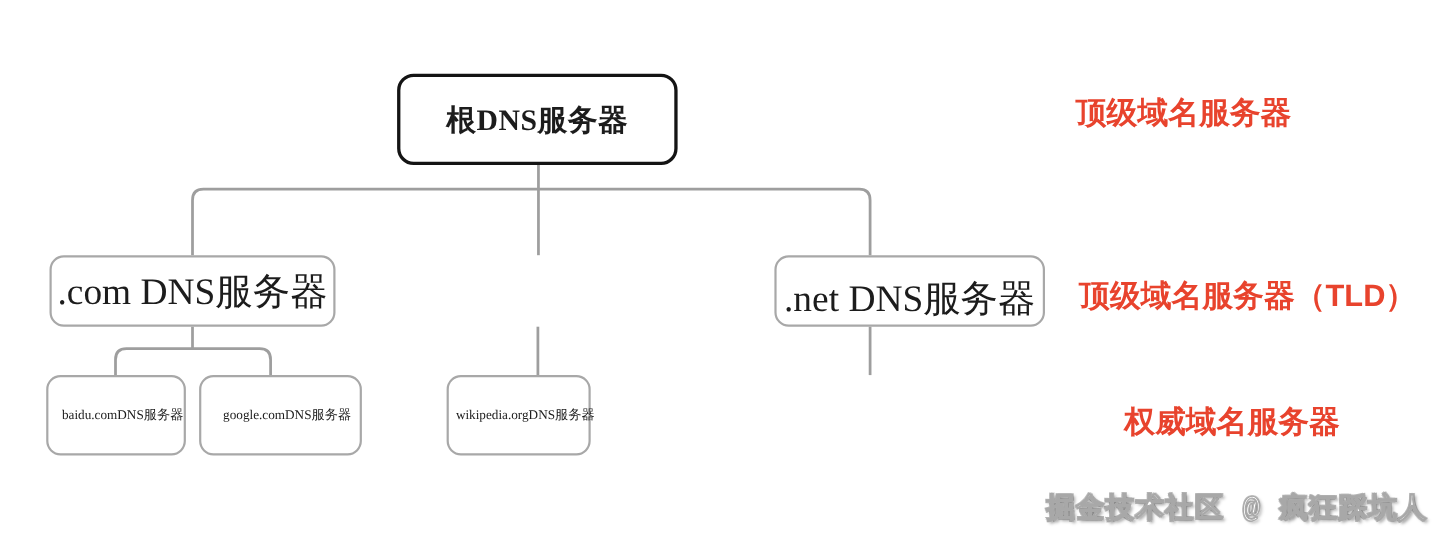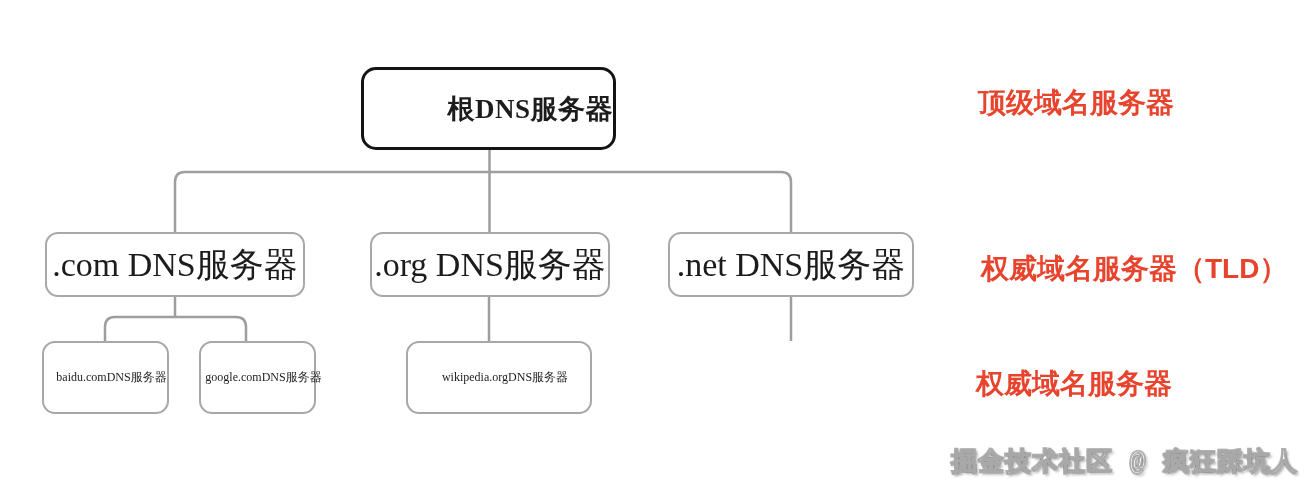--- a/index.html
+++ b/index.html
@@ -43,21 +43,20 @@
     align-items: center;
     justify-content: center;
     white-space: nowrap;
   }
   .node-root {
     border: 3.5px solid var(--root-border);
     border-radius: 15px;
     font-size: 27px;
     font-weight: bold;
     letter-spacing: 0.5px;
-    justify-content: flex-end;
   }
   .node-tld {
     font-size: 34px;
   }
   .node-auth {
     font-size: 12px;
     line-height: 1.4;
     flex-direction: row;
     align-items: center;
     justify-content: center;
@@ -108,39 +107,36 @@
     <path d="M791 297 V341"></path>
   </svg>
 
   <div class="node node-root" style="left:361px; top:67px; width:255px; height:83px;">
     <span>根DNS服务器</span>
   </div>
 
   <div class="node node-tld" style="left:45px; top:232px; width:260px; height:65px;">
     <span>.com DNS服务器</span>
   </div>
-  <div class="node node-tld" style="left:370px; top:232px; width:240px; height:65px;">
-    <span>.org DNS服务器</span>
-  </div>
-  <div class="node node-tld" style="left:668px; top:232px; width:246px; height:65px;">
+  <div class="node node-tld" style="left:704px; top:232px; width:246px; height:65px;align-items:flex-end;">
     <span>.net DNS服务器</span>
   </div>
 
   <div class="node node-auth" style="left:42px; top:341px; width:127px; height:73px;">
     <span>baidu.com</span>
     <span>DNS服务器</span>
   </div>
-  <div class="node node-auth" style="left:181px; top:341px; width:117px; height:73px;margin-left:18px;">
+  <div class="node node-auth" style="left:181px; top:341px; width:148px; height:73px;">
     <span>google.com</span>
     <span>DNS服务器</span>
   </div>
-  <div class="node node-auth" style="left:406px; top:341px; width:186px; height:73px;">
+  <div class="node node-auth" style="left:406px; top:341px; width:131px; height:73px;">
     <span>wikipedia.org</span>
     <span>DNS服务器</span>
   </div>
 
   <div class="annotation" style="left:978px; top:84px;">顶级域名服务器</div>
-  <div class="annotation" style="left:981px; top:250px;">权威域名服务器（TLD）</div>
-  <div class="annotation" style="left:976px; top:365px;">权威域名服务器</div>
+  <div class="annotation" style="left:981px; top:250px;">顶级域名服务器（TLD）</div>
+  <div class="annotation" style="left:1022px; top:365px;">权威域名服务器</div>
 
   <div class="watermark">掘金技术社区 @ 疯狂踩坑人</div>
 
 </div>
 
 </body></html>

